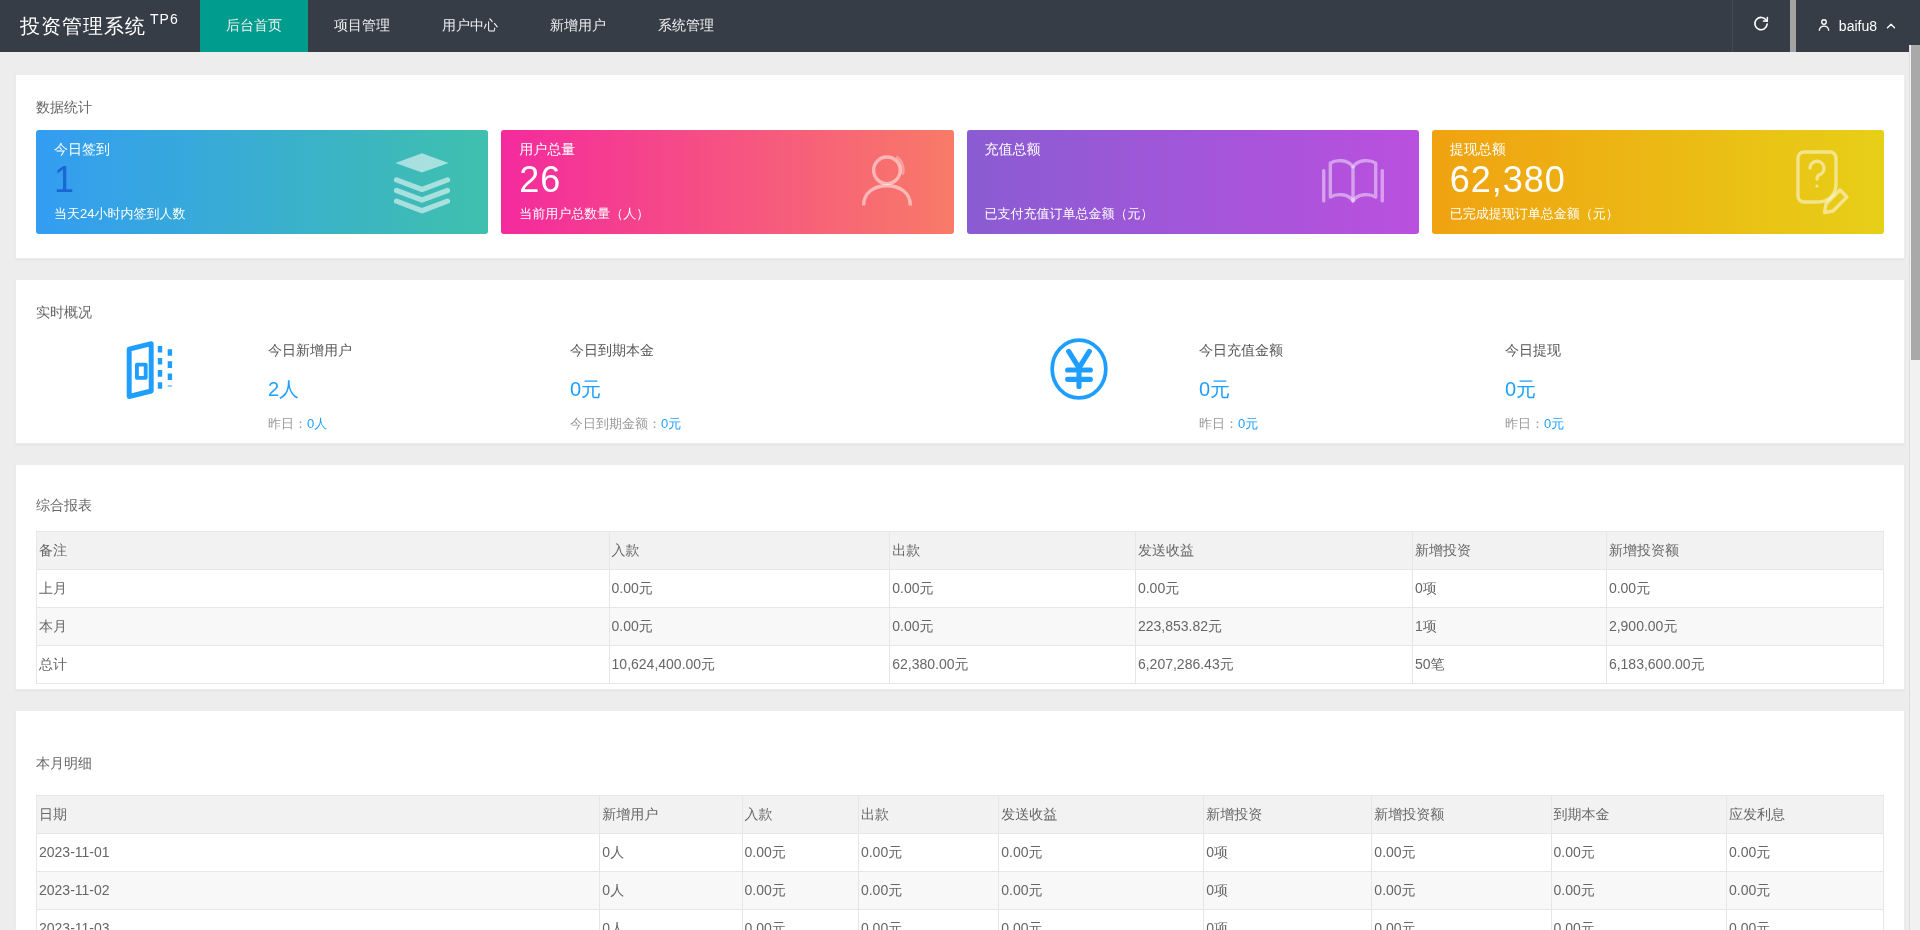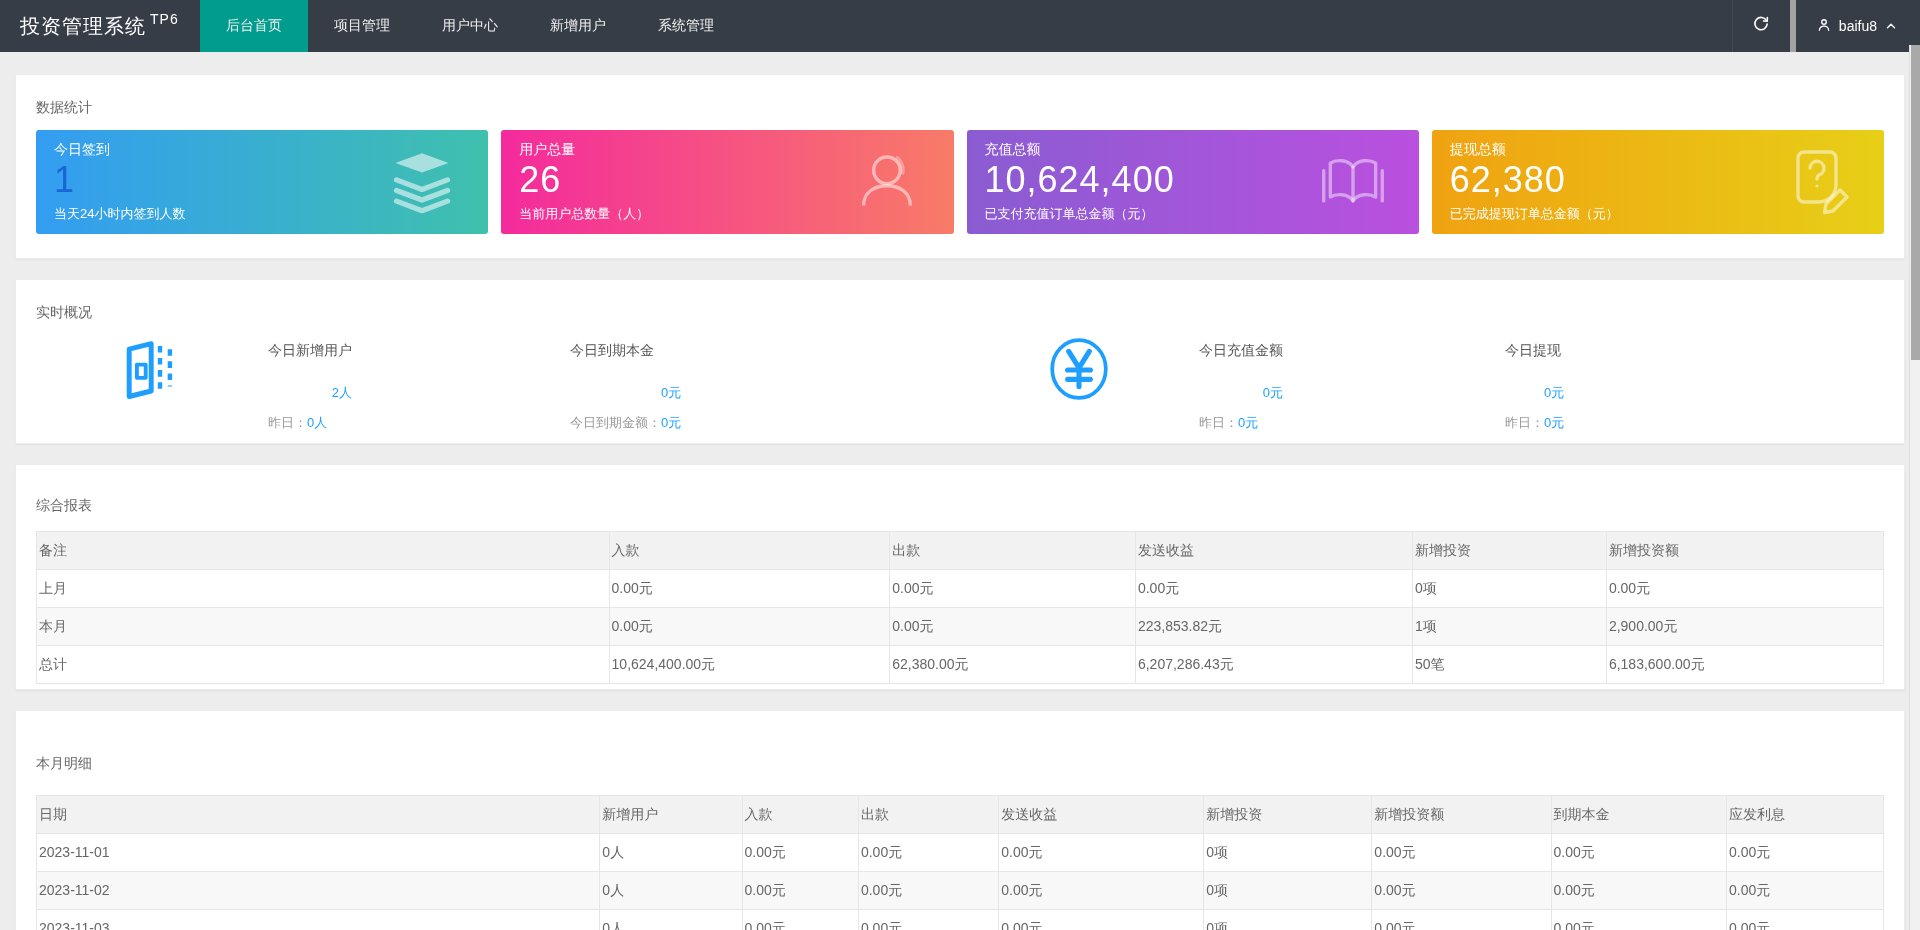--- a/index.html
+++ b/index.html
@@ -32,21 +32,21 @@
   .stat-title { font-size:14px; }
   .stat-value { font-size:36px; font-weight:400; line-height:40px; margin-top:1px; letter-spacing:1px; }
   .stat-desc { position:absolute; left:18px; bottom:11px; font-size:13px; }
   .stat-icon { position:absolute; right:32px; top:50%; transform:translateY(-50%); width:68px; height:68px; }
   .stat-icon svg { width:100%; height:100%; }
 
   
   #panel-overview { margin-top:20px; height:165px; }
   .metric { position:absolute; top:62px; }
   .metric-label { font-size:14px; color:#555; }
-  .metric-value { font-size:13px; margin-top:24px;text-align:right; }
+  .metric-value { font-size:20px; margin-top:16px; }
   .metric-sub { font-size:13px; color:#999; margin-top:12px; }
   .ov-icon { position:absolute; top:56px; width:66px; height:66px; }
   .ov-icon svg { width:100%; height:100%; }
 
   
   #panel-report { margin-top:20px; height:226px; }
   #panel-report .panel-title { padding-top:32px; }
   #panel-report .data-table { margin-top:18px; }
   #panel-detail { margin-top:20px; height:280px; }
   #panel-detail .panel-title { padding-top:44px; }
@@ -122,21 +122,20 @@
         <div class="stat-value" style="color: rgb(255, 255, 255);">26</div>
         <div class="stat-desc">当前用户总数量（人）</div>
         <div class="stat-icon"><svg viewBox="0 0 64 64" fill="none" stroke="rgba(255,255,255,.5)" stroke-width="3.2">
             <circle cx="31" cy="21" r="12.5"></circle>
             <path d="M9 54 c0-12 10-18.5 22-18.5 s22 6.5 22 18.5"></path>
             <path d="M45.5 25 c2-6-1-14-6-16.5" opacity=".6"></path>
           </svg></div>
       </div>
       <div class="stat-card" style="background: linear-gradient(to right, rgb(138, 92, 210), rgb(186, 80, 223));">
         <div class="stat-title">充值总额</div>
-        <div class="stat-value" style="color: rgb(255, 255, 255);">10,624,400</div>
         <div class="stat-desc">已支付充值订单总金额（元）</div>
         <div class="stat-icon"><svg viewBox="0 0 72 60" fill="none" stroke="rgba(255,255,255,.45)" stroke-width="3.6" stroke-linecap="round" stroke-linejoin="round">
             <path d="M36 14 C31 6 18 6 12 10 L12 46 C18 42 31 42 36 50 C41 42 54 42 60 46 L60 10 C54 6 41 6 36 14 Z"></path>
             <path d="M36 14 L36 50"></path>
             <path d="M5 18 L5 50"></path>
             <path d="M67 18 L67 50"></path>
           </svg></div>
       </div>
       <div class="stat-card" style="background: linear-gradient(to right, rgb(240, 162, 17), rgb(231, 207, 23));">
         <div class="stat-title">提现总额</div>

